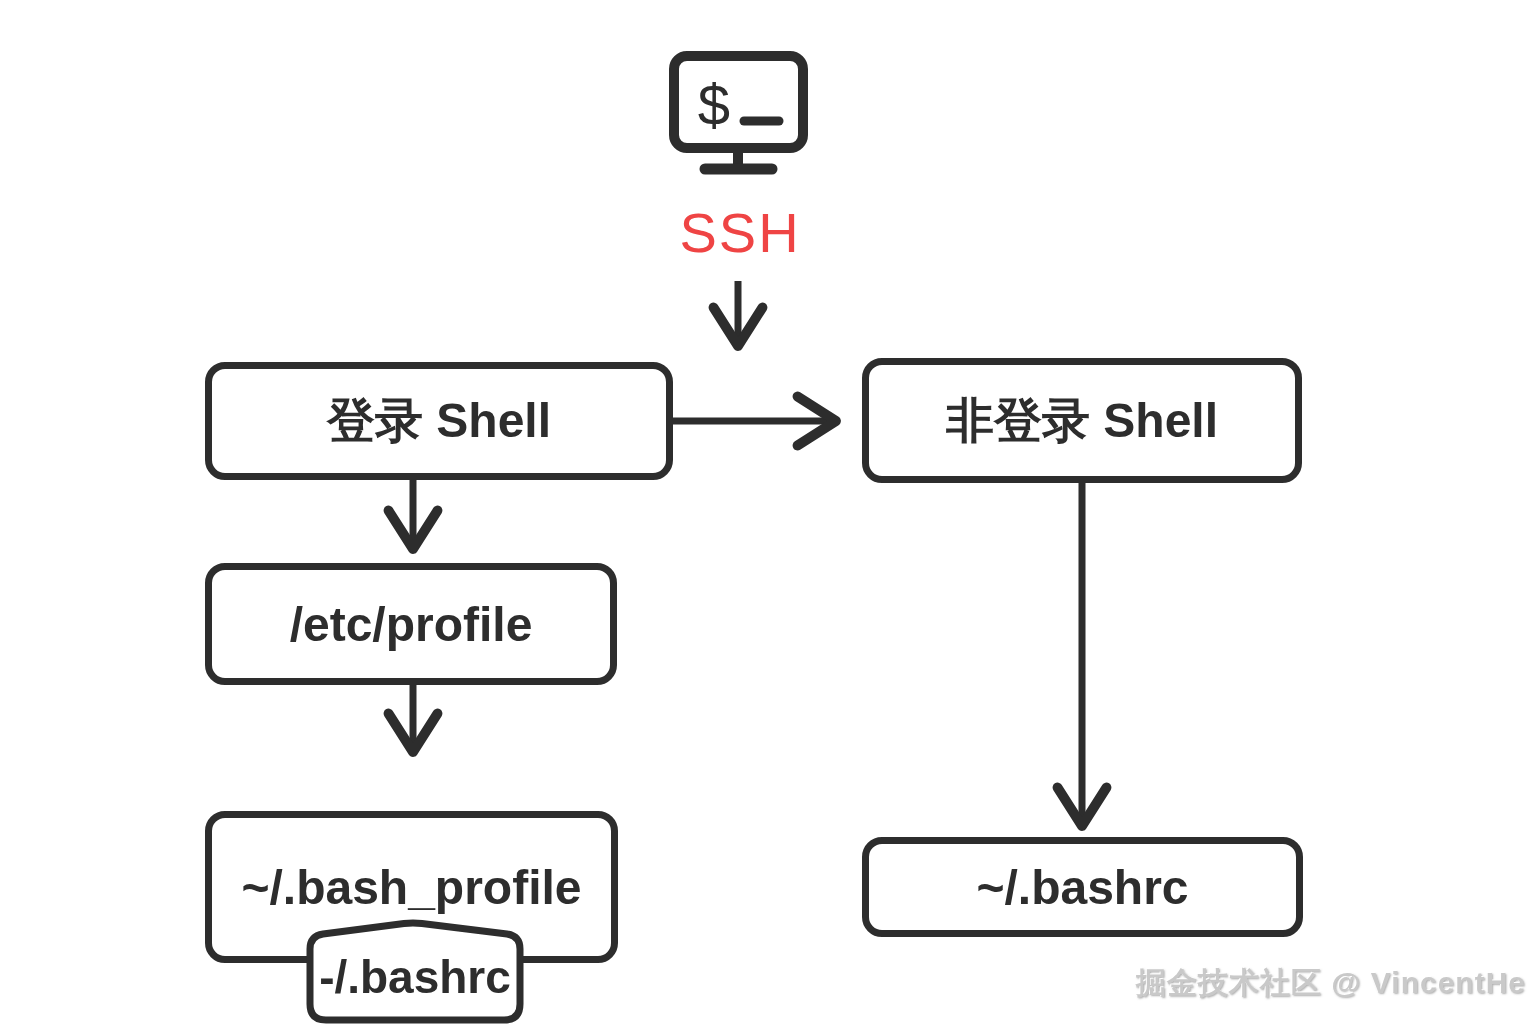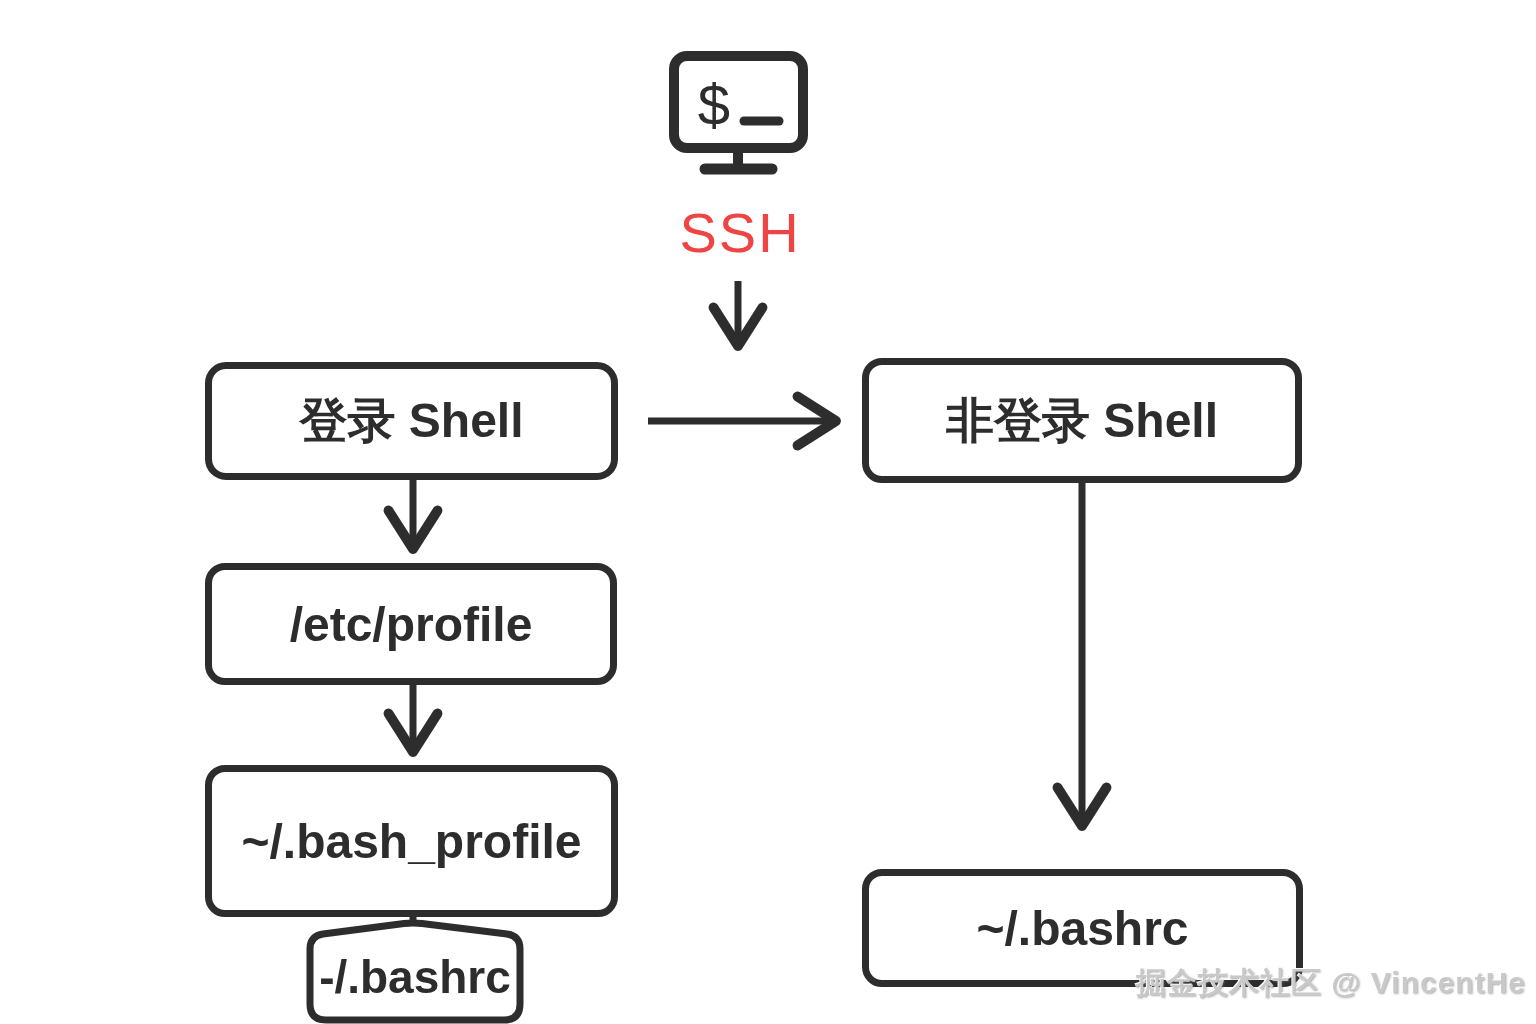--- a/index.html
+++ b/index.html
@@ -7,25 +7,25 @@
     position:relative;width:1536px;height:1024px;background:#ffffff;
     font-family:"Liberation Sans",sans-serif;overflow:hidden;color:#2d2d2d;
   }
   .connector-layer{position:absolute;left:0;top:0;width:1536px;height:1024px;}
   .node{
     position:absolute;box-sizing:border-box;background:#ffffff;
     border:7px solid #2d2d2d;border-radius:20px;
     display:flex;align-items:center;justify-content:center;
     font-size:48px;font-weight:600;color:#2d2d2d;white-space:nowrap;
   }
-  .node-login{left:205px;top:362px;width:413px;height:118px;border-radius:21px;}
+  .node-login{left:205px;top:362px;width:468px;height:118px;}
   .node-nonlogin{left:862px;top:358px;width:440px;height:125px;}
   .node-etcprofile{left:205px;top:563px;width:412px;height:122px;}
-  .node-bashprofile{left:205px;top:765px;width:413px;height:152px;}
-  .node-bashrc-right{left:862px;top:837px;width:441px;height:118px;margin-top:32px;}
+  .node-bashprofile{left:205px;top:811px;width:413px;height:152px;}
+  .node-bashrc-right{left:862px;top:837px;width:441px;height:100px;}
   .terminal-icon-svg{position:absolute;left:660px;top:45px;width:160px;height:140px;}
   .banner-svg{position:absolute;left:290px;top:905px;width:250px;height:119px;}
   .ssh-label{
     position:absolute;left:640px;top:200px;width:200px;text-align:center;
     font-size:56px;font-weight:500;letter-spacing:2px;color:#ef4444;
   }
   .watermark{
     position:absolute;right:10px;top:963px;font-size:30px;font-weight:600;
     color:#c9c9c9;letter-spacing:1px;
     text-shadow:-1px -1px 0 #ffffff, 1px 1px 2px rgba(110,110,110,0.55);

